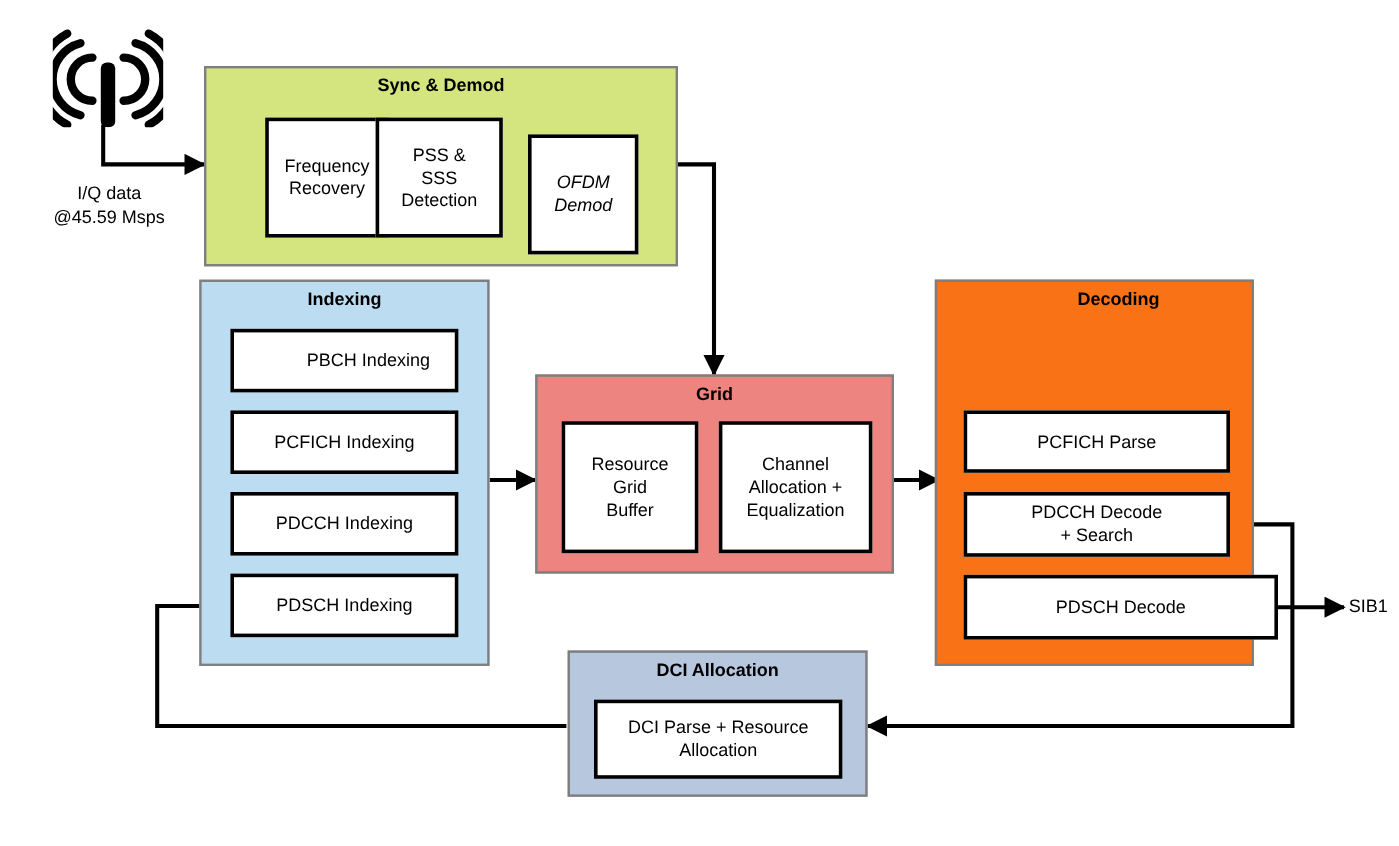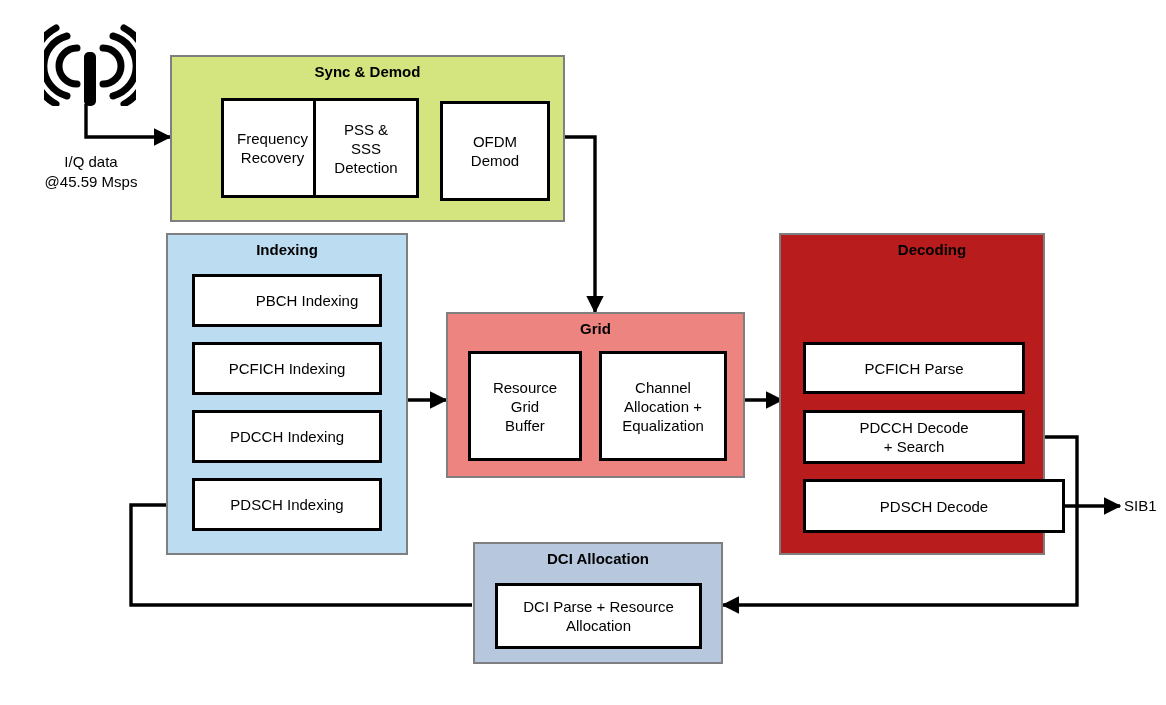--- a/index.html
+++ b/index.html
@@ -116,21 +116,21 @@
   </div>
   <div class="leafbox" style="left:189px; top:98px; width:103px; height:100px;margin-left:32px;">
     <span>Frequency
 Recovery</span>
   </div>
   <div class="leafbox" style="left:313px; top:98px; width:106px; height:100px;">
     <span>PSS &amp;
 SSS
 Detection</span>
   </div>
-  <div class="leafbox" style="left:440px; top:101px; width:110px; height:100px;">
+  <div class="leafbox" style="left:440px; top:112px; width:92px; height:100px;font-style:italic;">
     <span>OFDM
 Demod</span>
   </div>
 
   <div class="group" style="left:166px; top:233px; width:242px; height:322px; background:#bcdcf2;">
     <div class="group-title">Indexing</div>
   </div>
   <div class="leafbox" style="left:192px; top:274px; width:190px; height:53px;padding-left:40px;">
     <span>PBCH Indexing</span>
   </div>
@@ -151,21 +151,21 @@
     <span>Resource
 Grid
 Buffer</span>
   </div>
   <div class="leafbox" style="left:599px; top:351px; width:128px; height:110px;">
     <span>Channel
 Allocation +
 Equalization</span>
   </div>
 
-  <div class="group" style="left:779px; top:233px; width:266px; height:322px; background:#b91c1c;padding-left:40px;">
+  <div class="group" style="left:779px; top:233px; width:266px; height:322px; background:#f97316;padding-left:40px;">
     <div class="group-title">Decoding</div>
   </div>
   <div class="leafbox" style="left:803px; top:342px; width:222px; height:52px;">
     <span>PCFICH Parse</span>
   </div>
   <div class="leafbox" style="left:803px; top:410px; width:222px; height:54px;">
     <span>PDCCH Decode
 + Search</span>
   </div>
   <div class="leafbox" style="left:803px; top:479px; width:262px; height:54px;justify-content:center;">

